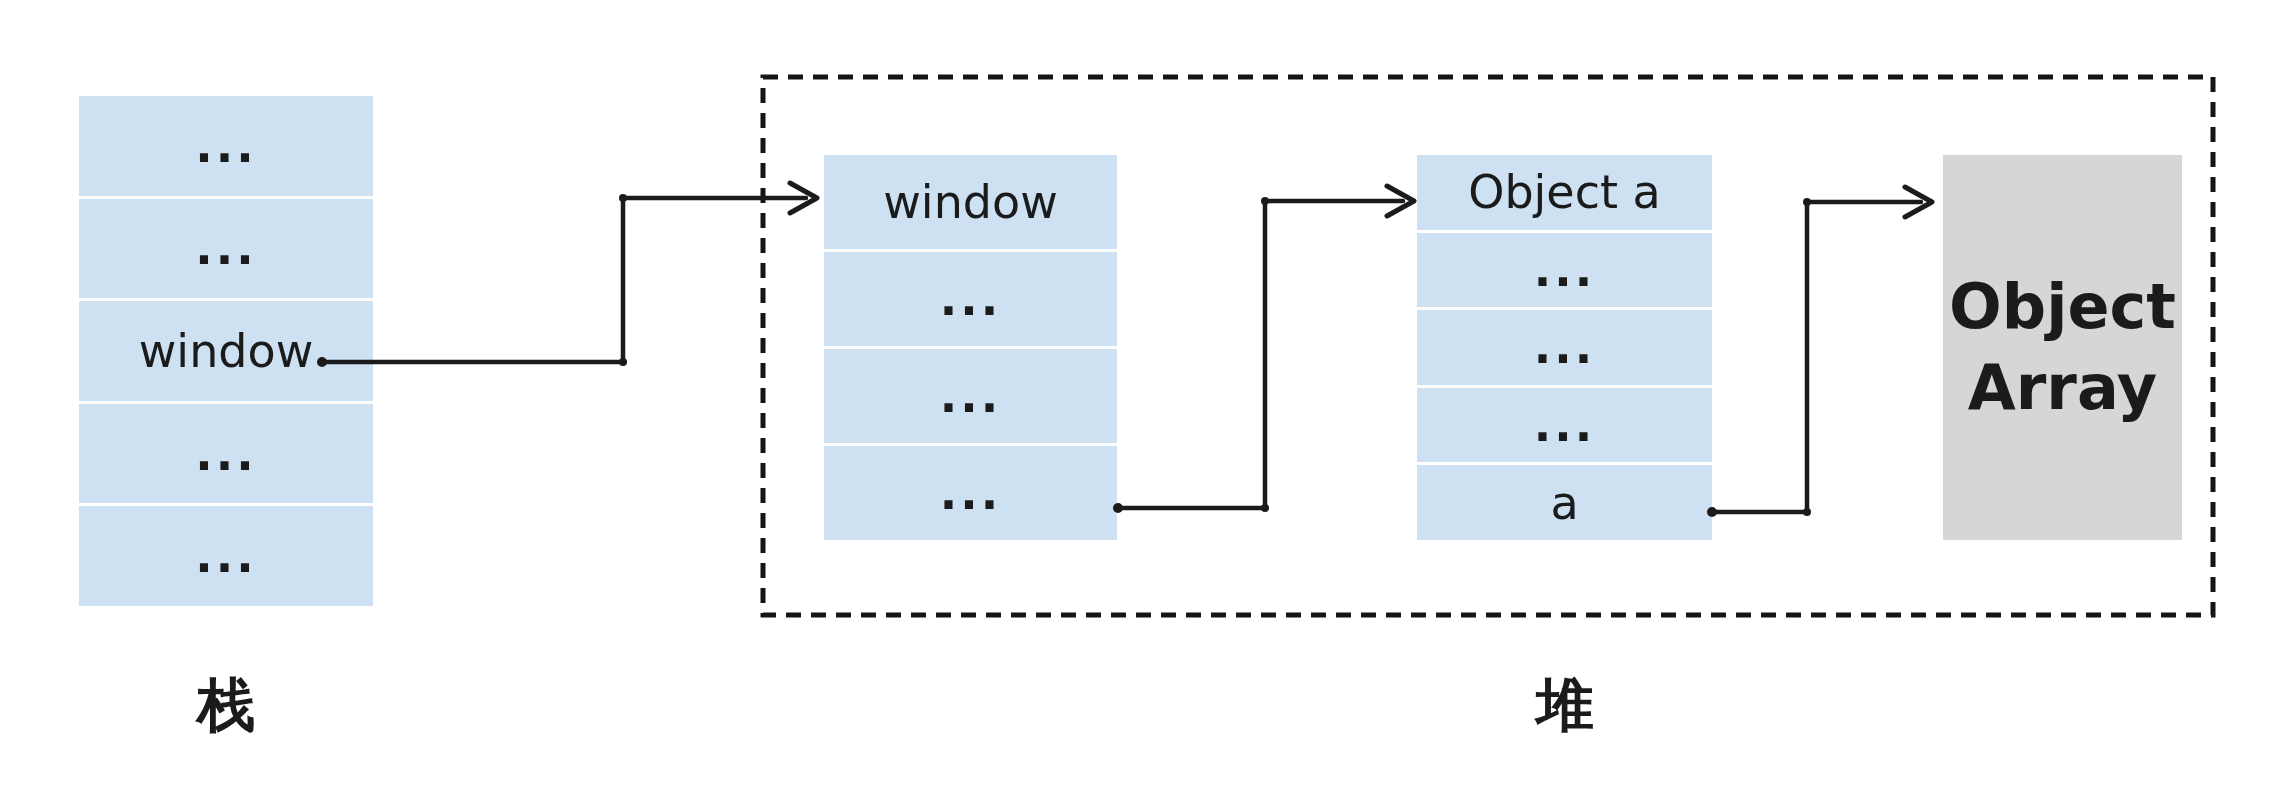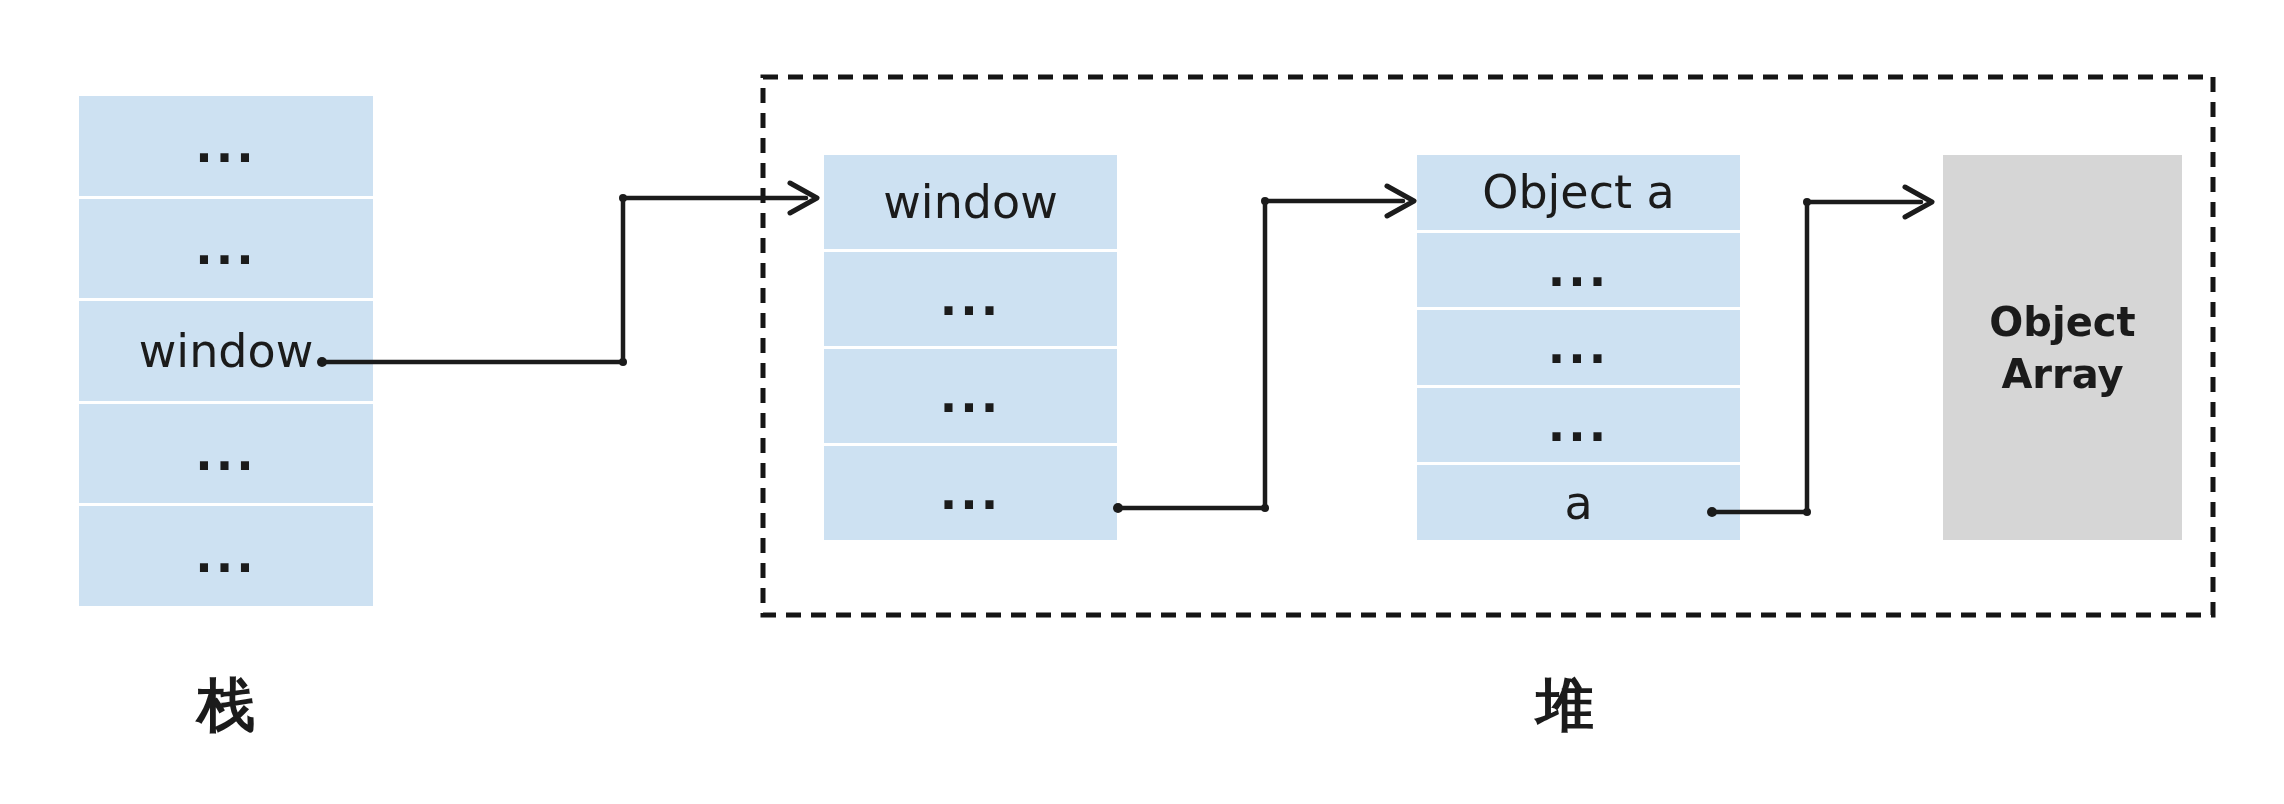--- a/index.html
+++ b/index.html
@@ -19,26 +19,26 @@
   .mem-row{
     flex:1;
     display:flex;align-items:center;justify-content:center;
     font-size:46px;font-weight:400;line-height:1;
     white-space:nowrap;
   }
   .mem-row + .mem-row{border-top:3px solid #ffffff;}
   .mem-row.dots{font-weight:700;letter-spacing:3px;}
   .stack-table{left:79px;top:96px;width:294px;height:510px;}
   .heap-table-window{left:824px;top:155px;width:293px;height:385px;}
-  .heap-table-object-a{left:1417px;top:155px;width:323px;height:385px;}
+  .heap-table-object-a{left:1417px;top:155px;width:295px;height:385px;}
   .object-array-box{
     position:absolute;left:1943px;top:155px;width:239px;height:385px;
     background:#d6d6d6;
     display:flex;flex-direction:column;align-items:center;justify-content:center;
-    font-size:40px;font-weight:600;line-height:1.3;
+    font-size:62px;font-weight:600;line-height:1.3;
   }
   .cn-label{
     position:absolute;
     font-size:58px;font-weight:700;line-height:1;
     transform:translateX(-50%);
   }
   .stack-label{left:226px;top:676px;}
   .heap-label{left:1565px;top:676px;}
   svg.overlay{
     position:absolute;left:0;top:0;width:2284px;height:804px;

